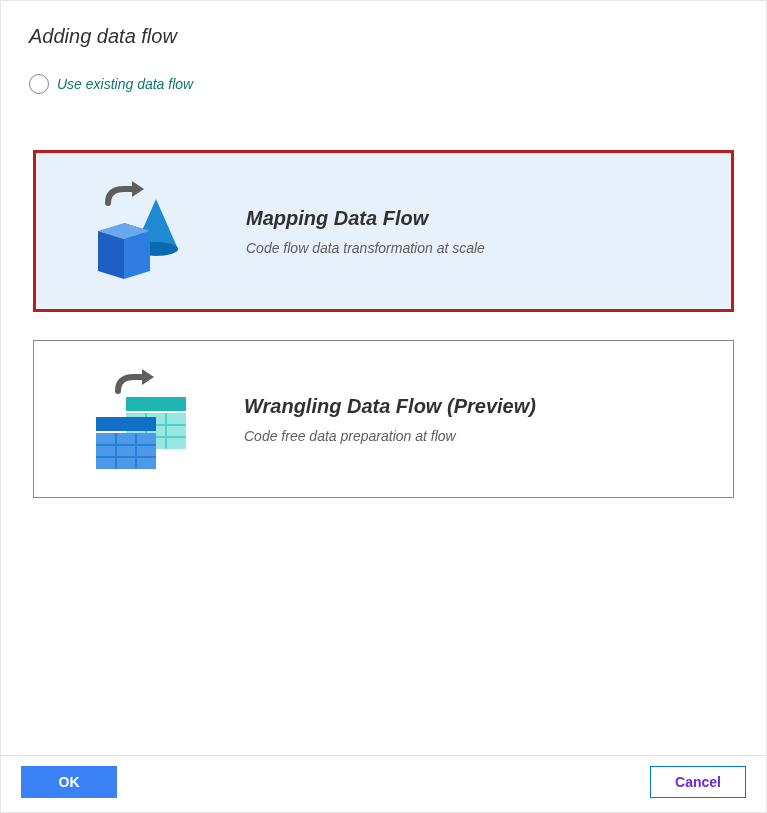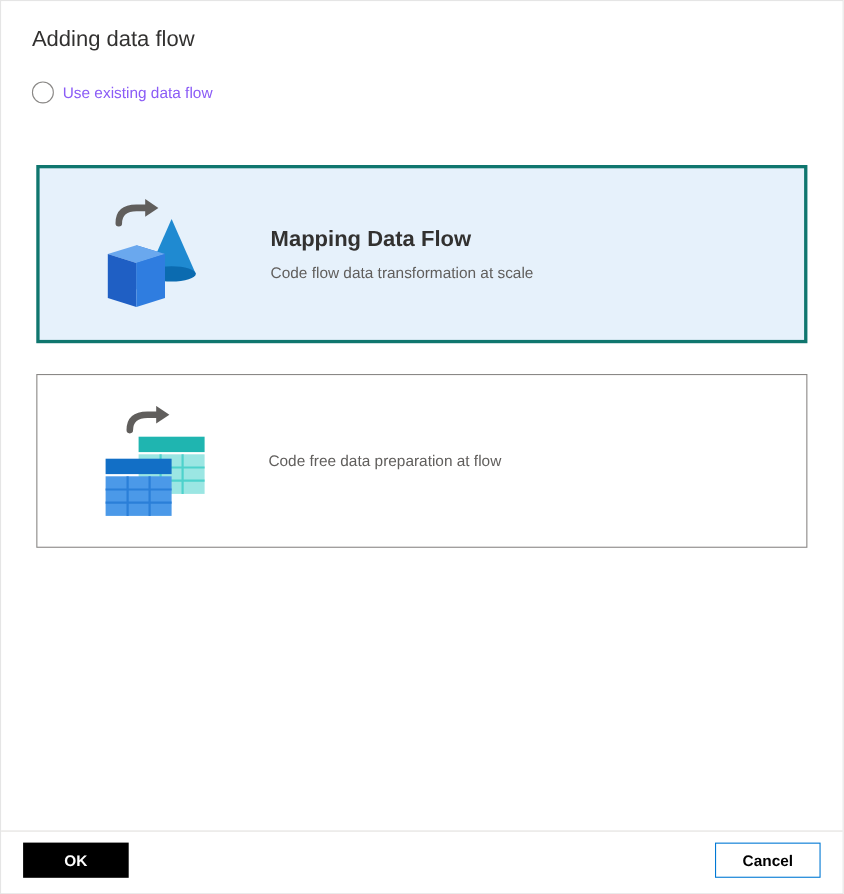--- a/index.html
+++ b/index.html
@@ -10,20 +10,21 @@
       height: 813px;
       display: flex;
       flex-direction: column;
       border: 1px solid #e5e5e5;
       overflow: hidden;
     }
     .content {
       flex: 1;
       padding: 24px 28px 0 28px;
       overflow: auto;
+      font-style: italic;
     }
     .dialog-title {
       font-size: 20px;
       font-weight: 400;
       color: #323130;
       margin-bottom: 26px;
     }
     .radio-row {
       display: flex;
       gap: 28px;
@@ -54,37 +55,37 @@
       top: 50%;
       left: 50%;
       width: 10px;
       height: 10px;
       background: #0078d4;
       border-radius: 50%;
       transform: translate(-50%, -50%);
     }
     .radio-label {
       font-size: 14px;
-      color: #8b5cf6;
+      color: #0f766e;
     }
     .cards {
       padding: 0 4px;
     }
     .card {
       display: flex;
       align-items: center;
       gap: 48px;
       padding: 28px 28px 28px 52px;
       margin-bottom: 28px;
       border: 1px solid #8a8886;
       cursor: pointer;
       background: #fff;
     }
     .card.highlighted {
-      border: 3px solid #0f766e;
+      border: 3px solid #b91c1c;
       background: #e6f1fb;
     }
     .card-icon-wrap {
       width: 110px;
       height: 100px;
       display: flex;
       align-items: center;
       justify-content: center;
       flex-shrink: 0;
     }
@@ -112,27 +113,27 @@
     .btn {
       min-width: 96px;
       height: 32px;
       padding: 0 16px;
       font-size: 14px;
       font-family: inherit;
       cursor: pointer;
       font-weight: 700;
     }
     .btn-primary {
-      background: #000000;
+      background: #3b82f6;
       color: #fff;
       border: none;
     }
     .btn-secondary {
       background: #fff;
-      color: #000000;
+      color: #6d28d9;
       border: 1px solid #0078d4;
     }
   </style>
 </head>
 <body>
 
 <div class="content">
   <h1 class="dialog-title">Adding data flow</h1>
 
   <div class="radio-row">
@@ -182,20 +183,21 @@
 
           <rect x="10" y="48" width="60" height="14" fill="#126fc6"></rect>
           <rect x="10" y="64" width="60" height="36" fill="#4b99e8"></rect>
           <line x1="10" y1="76" x2="70" y2="76" stroke="#2a7fd8" stroke-width="2"></line>
           <line x1="10" y1="88" x2="70" y2="88" stroke="#2a7fd8" stroke-width="2"></line>
           <line x1="30" y1="64" x2="30" y2="100" stroke="#2a7fd8" stroke-width="2"></line>
           <line x1="50" y1="64" x2="50" y2="100" stroke="#2a7fd8" stroke-width="2"></line>
         </svg>
       </div>
       <div class="card-text">
+        <div class="card-title">Wrangling Data Flow (Preview)</div>
         <div class="card-desc">Code free data preparation at flow</div>
       </div>
     </div>
 
   </div>
 </div>
 
 <div class="footer">
   <button class="btn btn-primary">OK</button>
   <button class="btn btn-secondary">Cancel</button>

